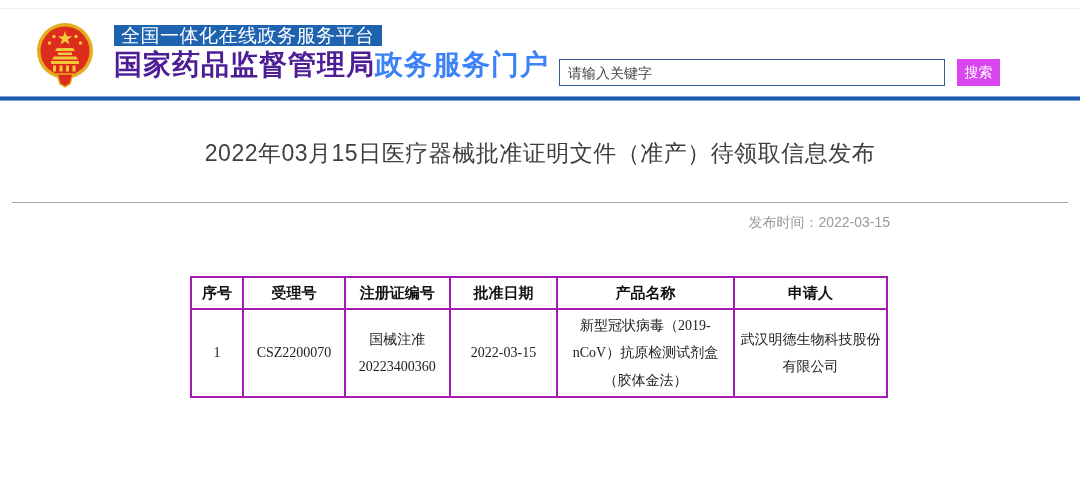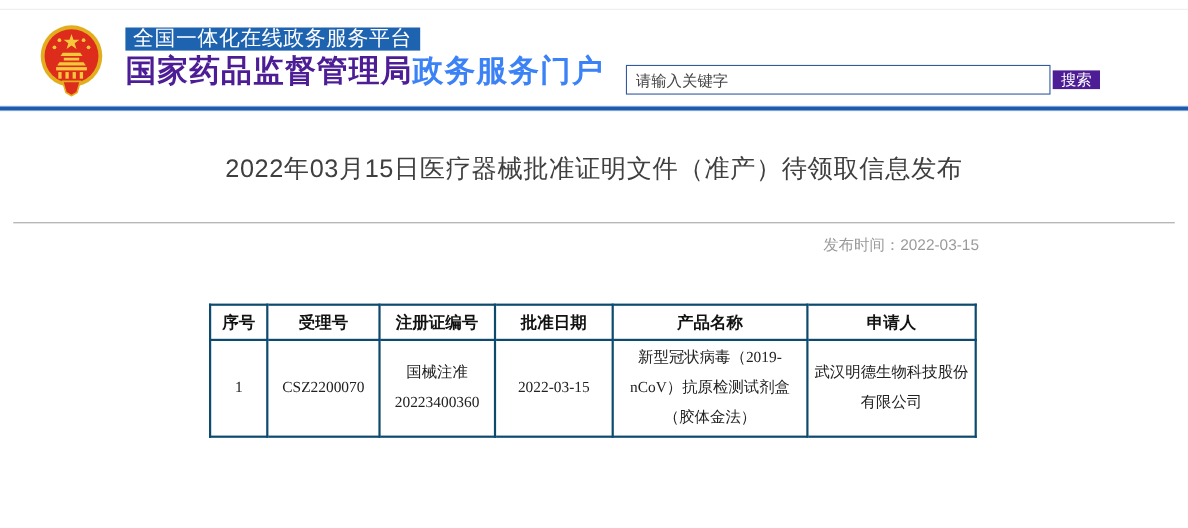--- a/index.html
+++ b/index.html
@@ -29,22 +29,22 @@
 
   .search-area { position: absolute; right: 80px; top: 50px; display: flex; align-items: center; }
   .search-input {
     width: 386px; height: 27px;
     border: 1px solid #33599f; background: #ffffff;
     font-size: 14px; padding: 0 8px; color: #15803d;
     outline: none; font-family: "Liberation Sans", sans-serif;
   }
   .search-input::placeholder { color: #444444; opacity: 1; }
   .search-button {
-    margin-left: 2px; width: 43px; height: 17px;
-    background: #4c1d95; color: #ffffff; border: none;
+    margin-left: 12px; width: 43px; height: 27px;
+    background: #d946ef; color: #ffffff; border: none;
     font-size: 14px; cursor: pointer; font-family: "Liberation Sans", sans-serif;
   }
 
   
   .blue-divider {
     height: 5px;
     background: linear-gradient(to bottom, #7ba3d8 0 20%, #1e5cab 20% 80%, #7ba3d8 80% 100%);
   }
 
   
@@ -72,21 +72,21 @@
 
   
   .approval-table {
     margin-top: 44px;
     width: 698px;
     border-collapse: collapse;
     table-layout: fixed;
     text-align: center;
   }
   .approval-table th, .approval-table td {
-    border: 2px solid #0c4a6e;
+    border: 2px solid #a21caf;
     padding: 2px 4px;
   }
   .approval-table th {
     height: 32px;
     font-size: 15px;
     font-weight: bold;
     color: #111111;
     font-family: "Liberation Serif", serif;
   }
   .approval-table td {

